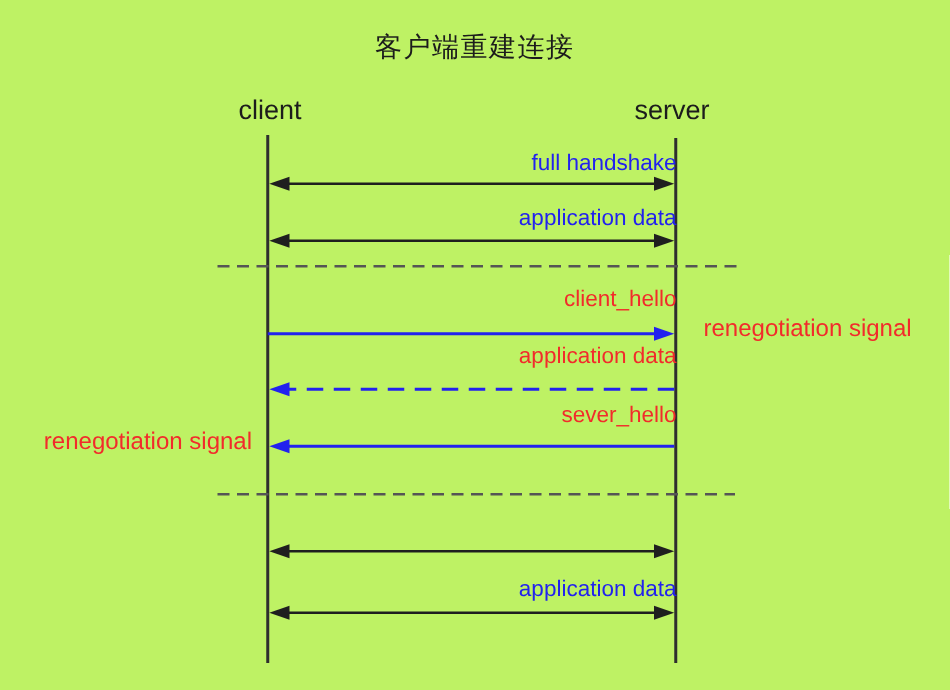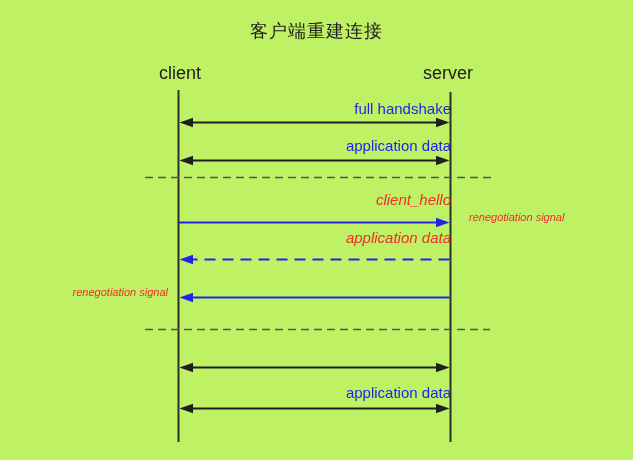--- a/index.html
+++ b/index.html
@@ -14,25 +14,25 @@
   .actor{
     position:absolute;top:63px;width:140px;text-align:center;
     font-size:18px;color:#1c1c1c;
   }
   .actor-client{left:110px;}
   .actor-server{left:378px;}
   .msg{
     position:absolute;left:178px;width:273px;text-align:right;
     font-size:15px;white-space:nowrap;
   }
-  .side{position:absolute;font-size:11px;white-space:nowrap;}
+  .side{position:absolute;font-size:16px;white-space:nowrap;}
   .side-right{left:469px;top:211px;width:162px;text-align:left;}
   .side-left{left:4px;top:286px;width:164px;text-align:right;}
   .blue{color:var(--blue,#2222ee);}
-  .red{color:var(--red,#f22b2b);font-style:italic;}
+  .red{color:var(--red,#f22b2b);}
   svg.layer{position:absolute;left:0;top:0;width:633px;height:460px;}
 </style>
 </head>
 <body>
 
 <div class="diagram">
 
   <div class="title">客户端重建连接</div>
 
   <div class="actor actor-server">server</div>
@@ -69,18 +69,19 @@
 
     <line x1="186" y1="408.5" x2="443" y2="408.5" stroke-width="1.8" stroke="#1f1f1f"></line>
     <polygon points="179.5,408.5 193,403.8 193,413.2" fill="#1f1f1f"></polygon>
     <polygon points="449.5,408.5 436,403.8 436,413.2" fill="#1f1f1f"></polygon>
   </svg>
 
   <div class="msg blue" style="top:100px">full handshake</div>
   <div class="msg blue" style="top:137px">application data</div>
   <div class="msg red" style="top:191px">client_hello</div>
   <div class="msg red" style="top:229px">application data</div>
+  <div class="msg red" style="top:268px">sever_hello</div>
   <div class="msg blue" style="top:384px">application data</div>
 
   <div class="side side-right red">renegotiation signal</div>
   <div class="side side-left red">renegotiation signal</div>
 
 </div>
 
 </body></html>

